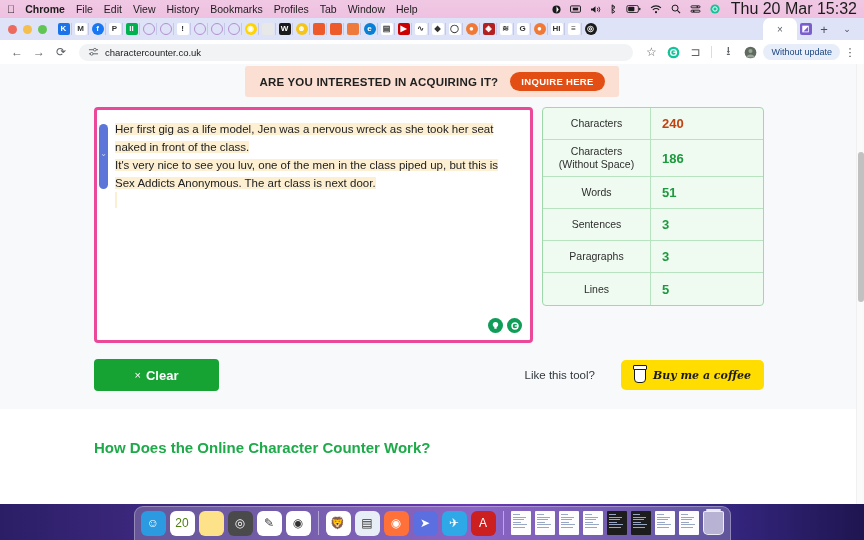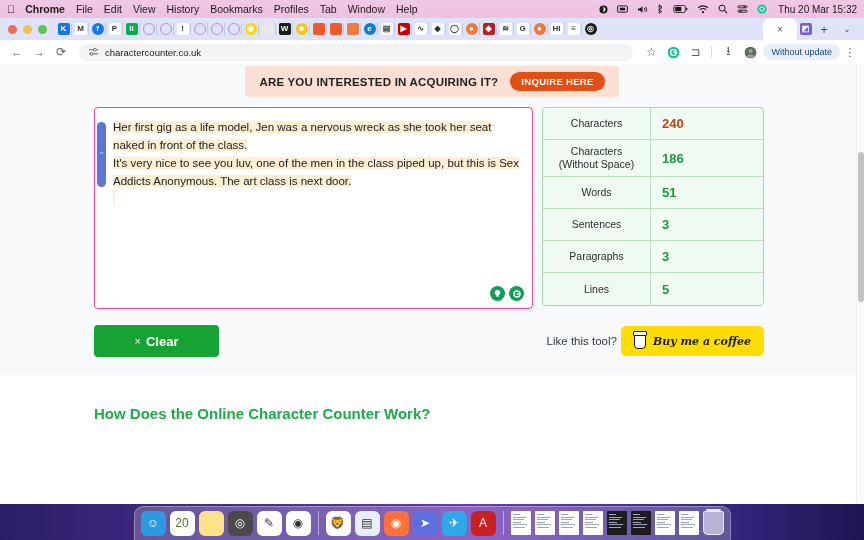--- a/index.html
+++ b/index.html
@@ -19,21 +19,21 @@
     font-size: 10.5px;
     color: #1b1b1b;
     position: relative;
     z-index: 40;
   }
   .menubar .apple { font-size: 11px; margin-right: 10px; line-height: 1; }
   .menubar .mi { margin-right: 11px; white-space: nowrap; }
   .menubar .mi.bold { font-weight: bold; }
   .menubar .spacer { flex: 1; }
   .menubar .status { margin-left: 9px; display: flex; align-items: center; }
-  .menubar .clock { margin-left: 11px; font-size: 10px; }
+  .menubar .clock { margin-left: 11px; font-size: 16px; }
 
   
   .chrome {
     height: 522px;
     background: #dee3f7;
     display: flex; flex-direction: column;
   }
 
   
   .tabstrip {
@@ -126,23 +126,23 @@
 
   .tool-row {
     display: flex; gap: 9px;
     padding: 10px 100px 0 94px;
     align-items: flex-start;
   }
 
   .editor {
     flex: 1;
     background: #fff;
-    border: 1px solid #ec4899;
+    border: 3px solid #ec4899;
     border-radius: 4px;
-    height: 202px;
+    height: 236px;
     position: relative;
     padding: 10px 10px 10px 9px;
     overflow: hidden;
   }
   .sel-handle {
     position: absolute; left: 2px; top: 14px;
     width: 9px; height: 65px; border-radius: 5px;
     background: #5b76d8;
   }
   .sel-handle::after {
@@ -198,21 +198,21 @@
     padding: 16px 100px 0 94px;
   }
   .clear-btn {
     width: 125px; height: 32px;
     background: #16a334; color: #fff;
     border-radius: 4px;
     display: flex; align-items: center; justify-content: center;
     font-size: 13px; font-weight: bold;
   }
   .clear-btn .x { font-size: 11px; margin-right: 5px; font-weight: normal; }
-  .like-wrap { margin-left: auto; display: flex; align-items: center; gap: 4px; justify-content: center; }
+  .like-wrap { margin-left: auto; display: flex; align-items: center; gap: 26px; justify-content: center; }
   .like-text { font-size: 11.5px; color: #33383d; }
   .coffee {
     background: #ffdd00; border-radius: 5px;
     height: 30px; padding: 0 13px;
     display: flex; align-items: center; gap: 7px;
   }
   .cup {
     width: 12px; height: 15px; position: relative;
     border: 1.4px solid #1a1a1a; border-radius: 1px 1px 4px 4px;
     background: #fff;

